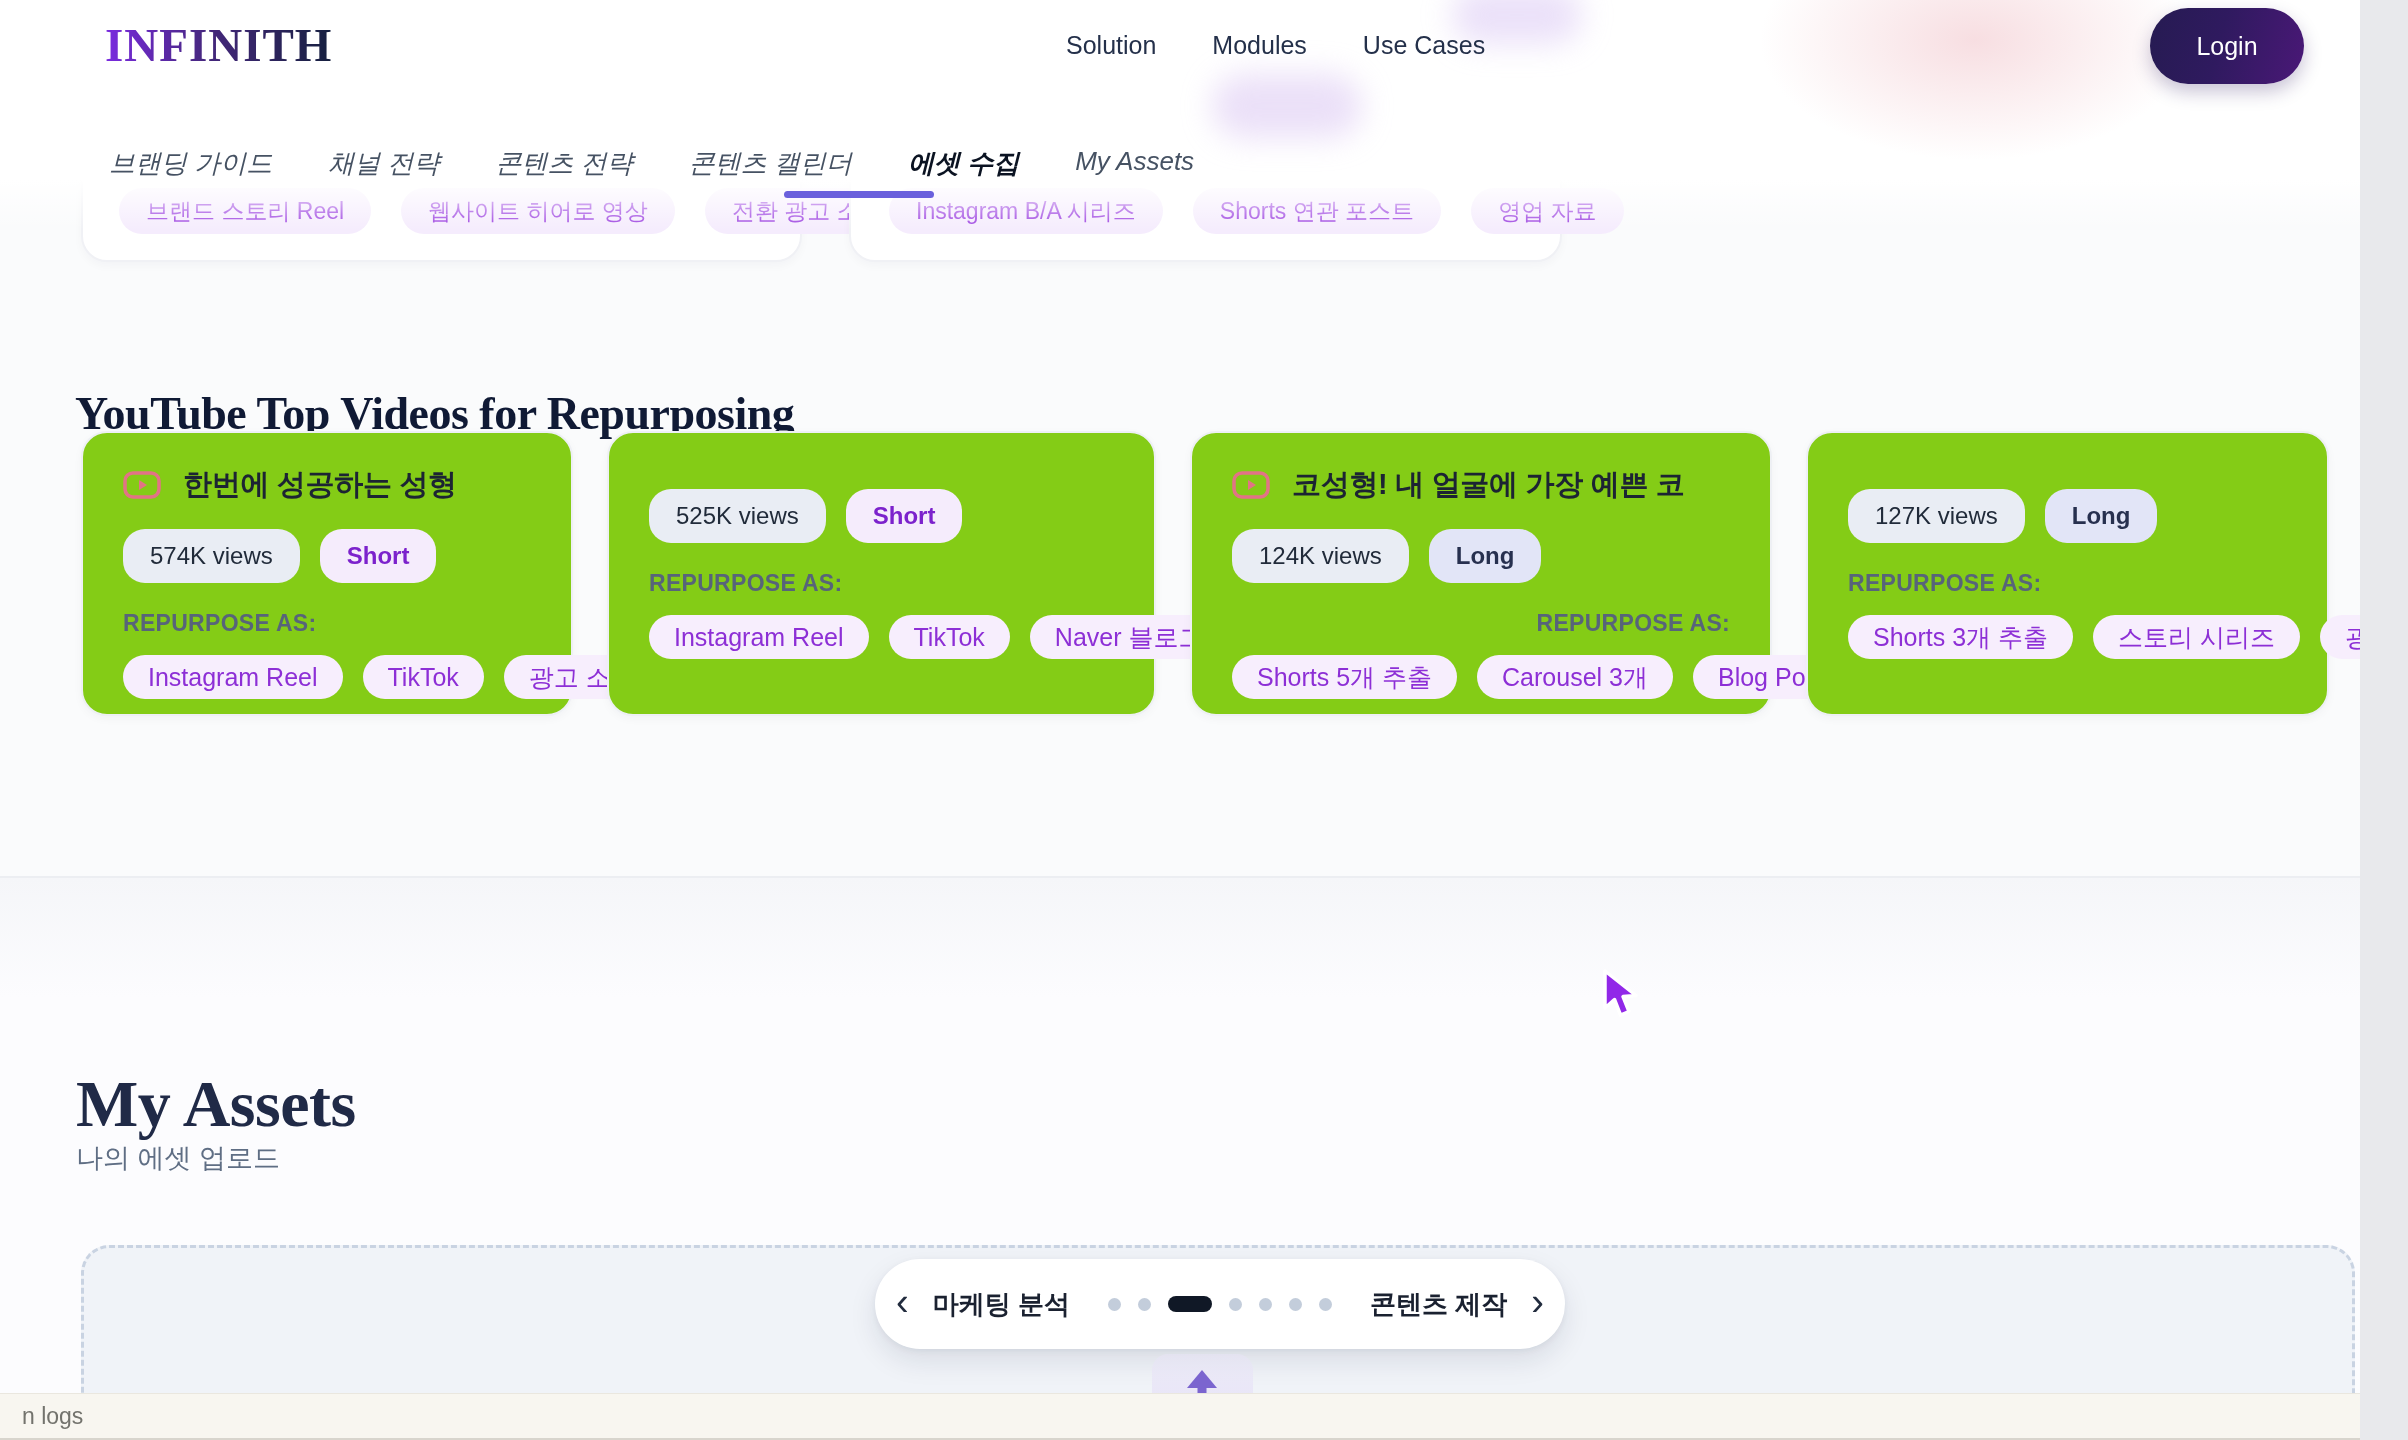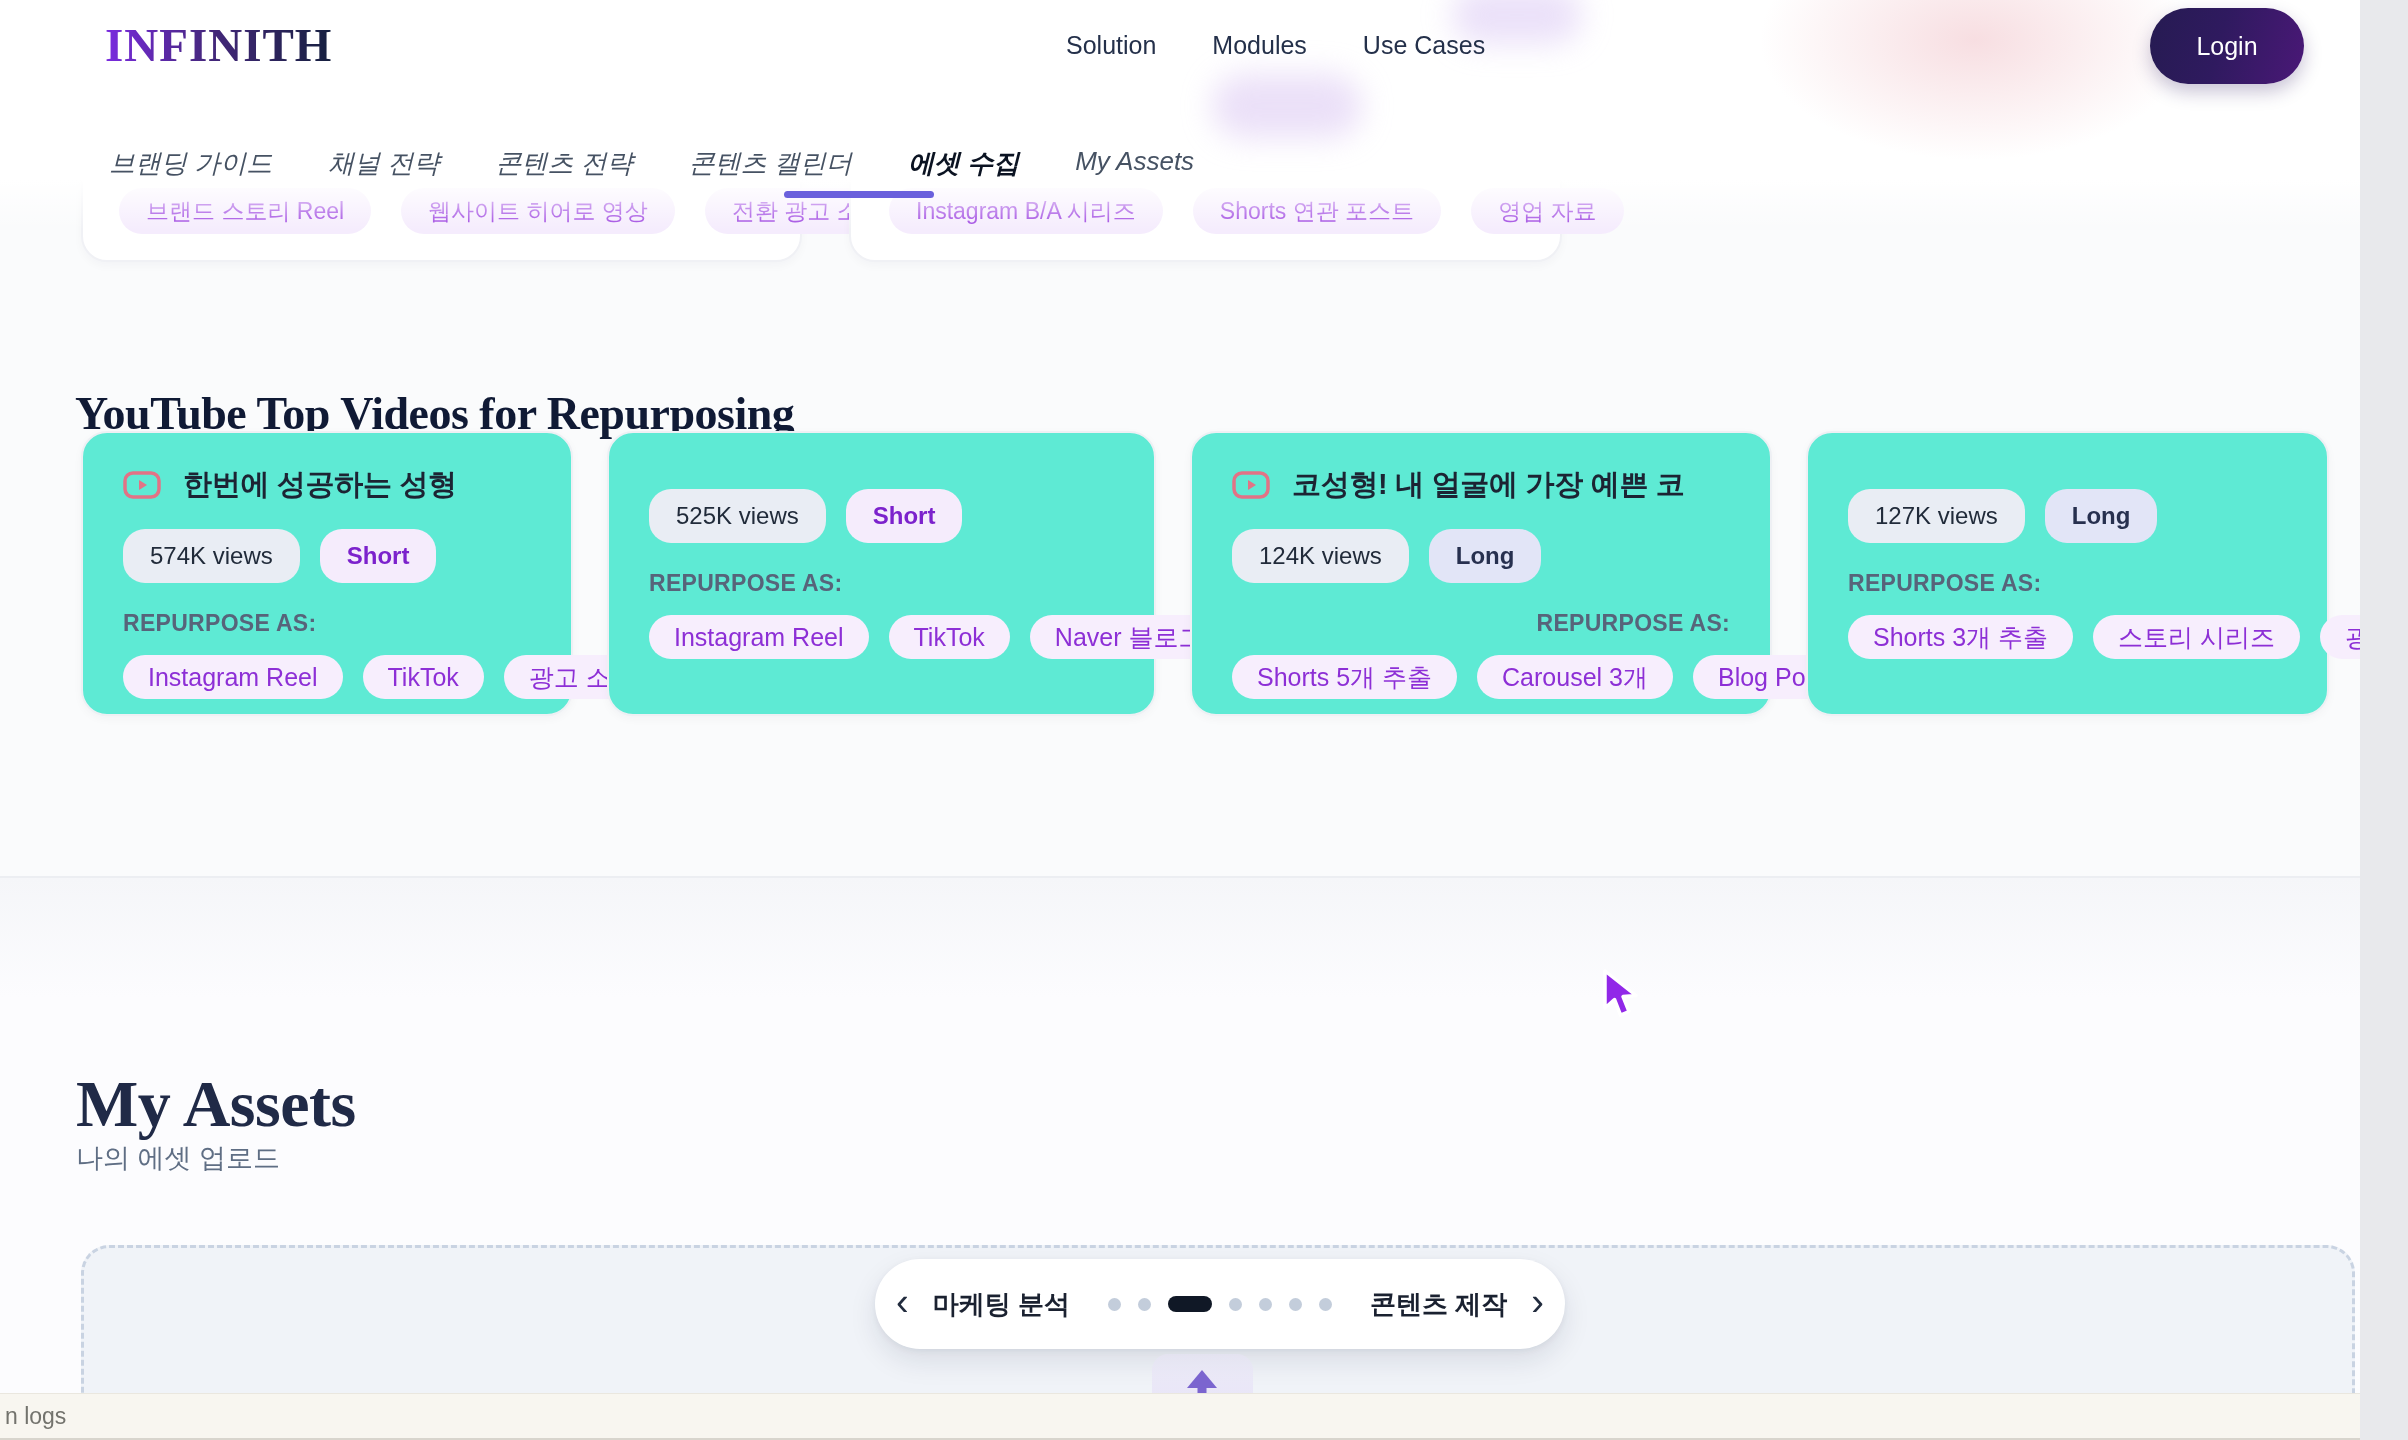--- a/index.html
+++ b/index.html
@@ -36,21 +36,21 @@
   .tabs{position:absolute;left:109px;top:146px;z-index:4;display:flex;gap:56px;font-style:italic;}
   .tab{font-size:26px;color:#465263;cursor:pointer;white-space:nowrap;}
   .tab.active{color:#0b1322;font-weight:700;}
   .tab-underline{position:absolute;left:784px;top:191px;width:150px;height:7px;border-radius:4px;
                  background:#6a60dc;z-index:4;}
 
   
   .videos-title{position:absolute;left:75px;top:349px;z-index:1;font-family:"Liberation Serif","DejaVu Serif",serif;
                 font-weight:700;font-size:46px;letter-spacing:-.5px;color:#101a35;}
   .cards-row{position:absolute;left:81px;top:431px;display:flex;gap:34px;z-index:1;}
-  .vcard{background:#5eead4;border:2px solid #eef0f4;border-radius:26px;box-sizing:border-box;height:285px;
+  .vcard{background:#84cc16;border:2px solid #eef0f4;border-radius:26px;box-sizing:border-box;height:285px;
          padding:32px 40px;box-shadow:0 3px 10px rgba(30,40,70,.035);}
   .vcard-head{display:flex;align-items:center;gap:22px;}
   .vcard-title{font-size:29px;font-weight:700;color:#1c2433;letter-spacing:-.3px;white-space:nowrap;}
   .badge-row{margin-top:24px;display:flex;gap:20px;}
   .badge{height:42px;padding:6px 27px;border-radius:22px;display:flex;align-items:center;font-size:24px;white-space:nowrap;}
   .badge.views{background:#e9edf4;color:#212b3a;font-weight:500;}
   .badge.len-short{background:#f5ecfc;color:#7c22cc;font-weight:700;}
   .badge.len-long{background:#e2e5f7;color:#27304f;font-weight:600;}
   .repurpose{margin-top:27px;font-size:23px;font-weight:700;color:#57647a;letter-spacing:.3px;}
   .tag-row{margin-top:18px;display:flex;gap:20px;}
@@ -74,21 +74,21 @@
   .dots{display:flex;align-items:center;gap:17px;margin:0 14px;}
   .dot{width:13px;height:13px;border-radius:50%;background:#c3cddb;cursor:pointer;}
   .dot.active{width:44px;height:16px;border-radius:9px;background:#101826;}
   .upload-tile{position:absolute;left:1152px;top:476px;width:101px;height:88px;border-radius:16px 16px 0 0;
                background:linear-gradient(to bottom,rgba(233,228,248,.45),#e5dff6);display:flex;justify-content:center;}
 
   
   .status-bar{position:absolute;left:0;top:1393px;width:100%;height:47px;z-index:20;background:#f8f6f0;
               border-top:1px solid #eae7df;border-bottom:2px solid #d8d5cd;box-sizing:border-box;
               display:flex;align-items:center;}
-  .status-text{margin-left:5px;font-size:23px;color:#73736d;}
+  .status-text{margin-left:22px;font-size:23px;color:#73736d;}
 
   .cursor{position:absolute;left:1601px;top:968px;z-index:30;pointer-events:none;}
 </style>
 </head>
 <body>
 
 <div class="page">
 
   <div class="ghost-card" style="left:81px;width:721px;">
     <div class="chips">

